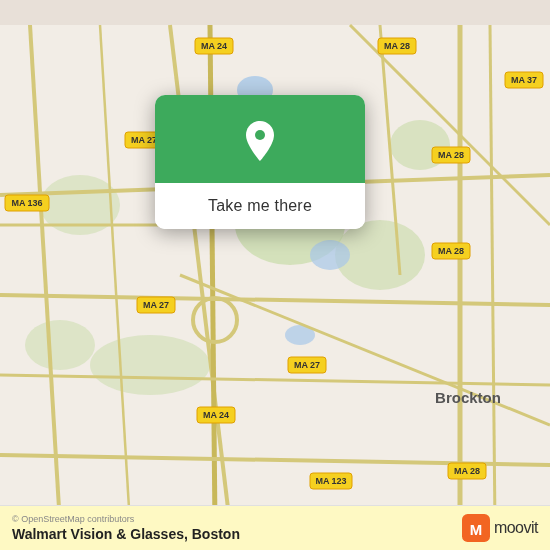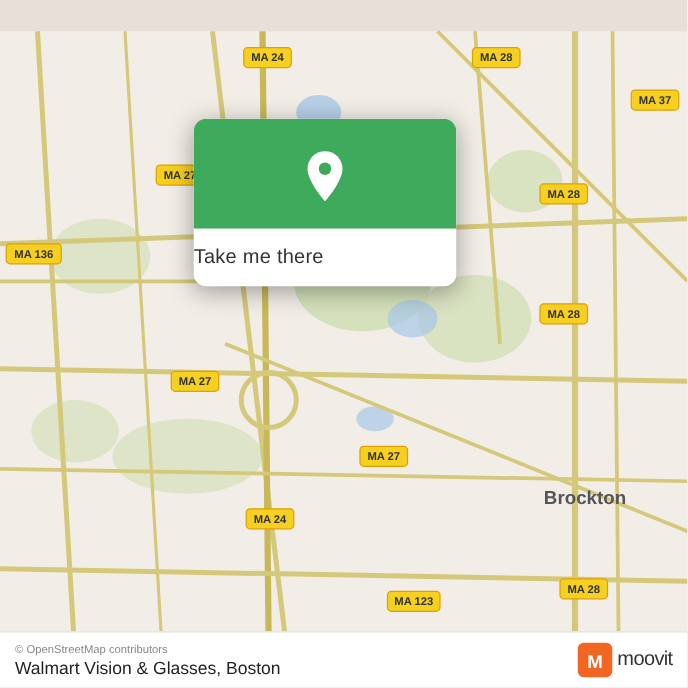--- a/index.html
+++ b/index.html
@@ -58,52 +58,52 @@
 
     #popup-button {
       width: 100%;
       padding: 14px 0;
       background: white;
       border: none;
       cursor: pointer;
       font-size: 16px;
       font-weight: 500;
       color: #333;
-      text-align: left;
+      text-align: center;
       letter-spacing: 0.2px;
     }
 
     
     #bottom-bar {
       position: absolute;
       bottom: 0;
       left: 0;
       width: 550px;
-      background: #ffffff;
+      background: #fef9c3;
       padding: 8px 12px 8px 12px;
       display: flex;
       align-items: center;
       justify-content: space-between;
       border-top: 1px solid #e0e0e0;
     }
 
     #bottom-left {
       display: flex;
       flex-direction: column;
       gap: 2px;
     }
 
     #copyright-text {
       font-size: 9px;
       color: #888;
     }
 
     #location-name {
       font-size: 14px;
-      font-weight: 400;
+      font-weight: 700;
       color: #222;
     }
 
     #moovit-logo {
       display: flex;
       align-items: center;
       gap: 4px;
     }
 
     #moovit-icon {

